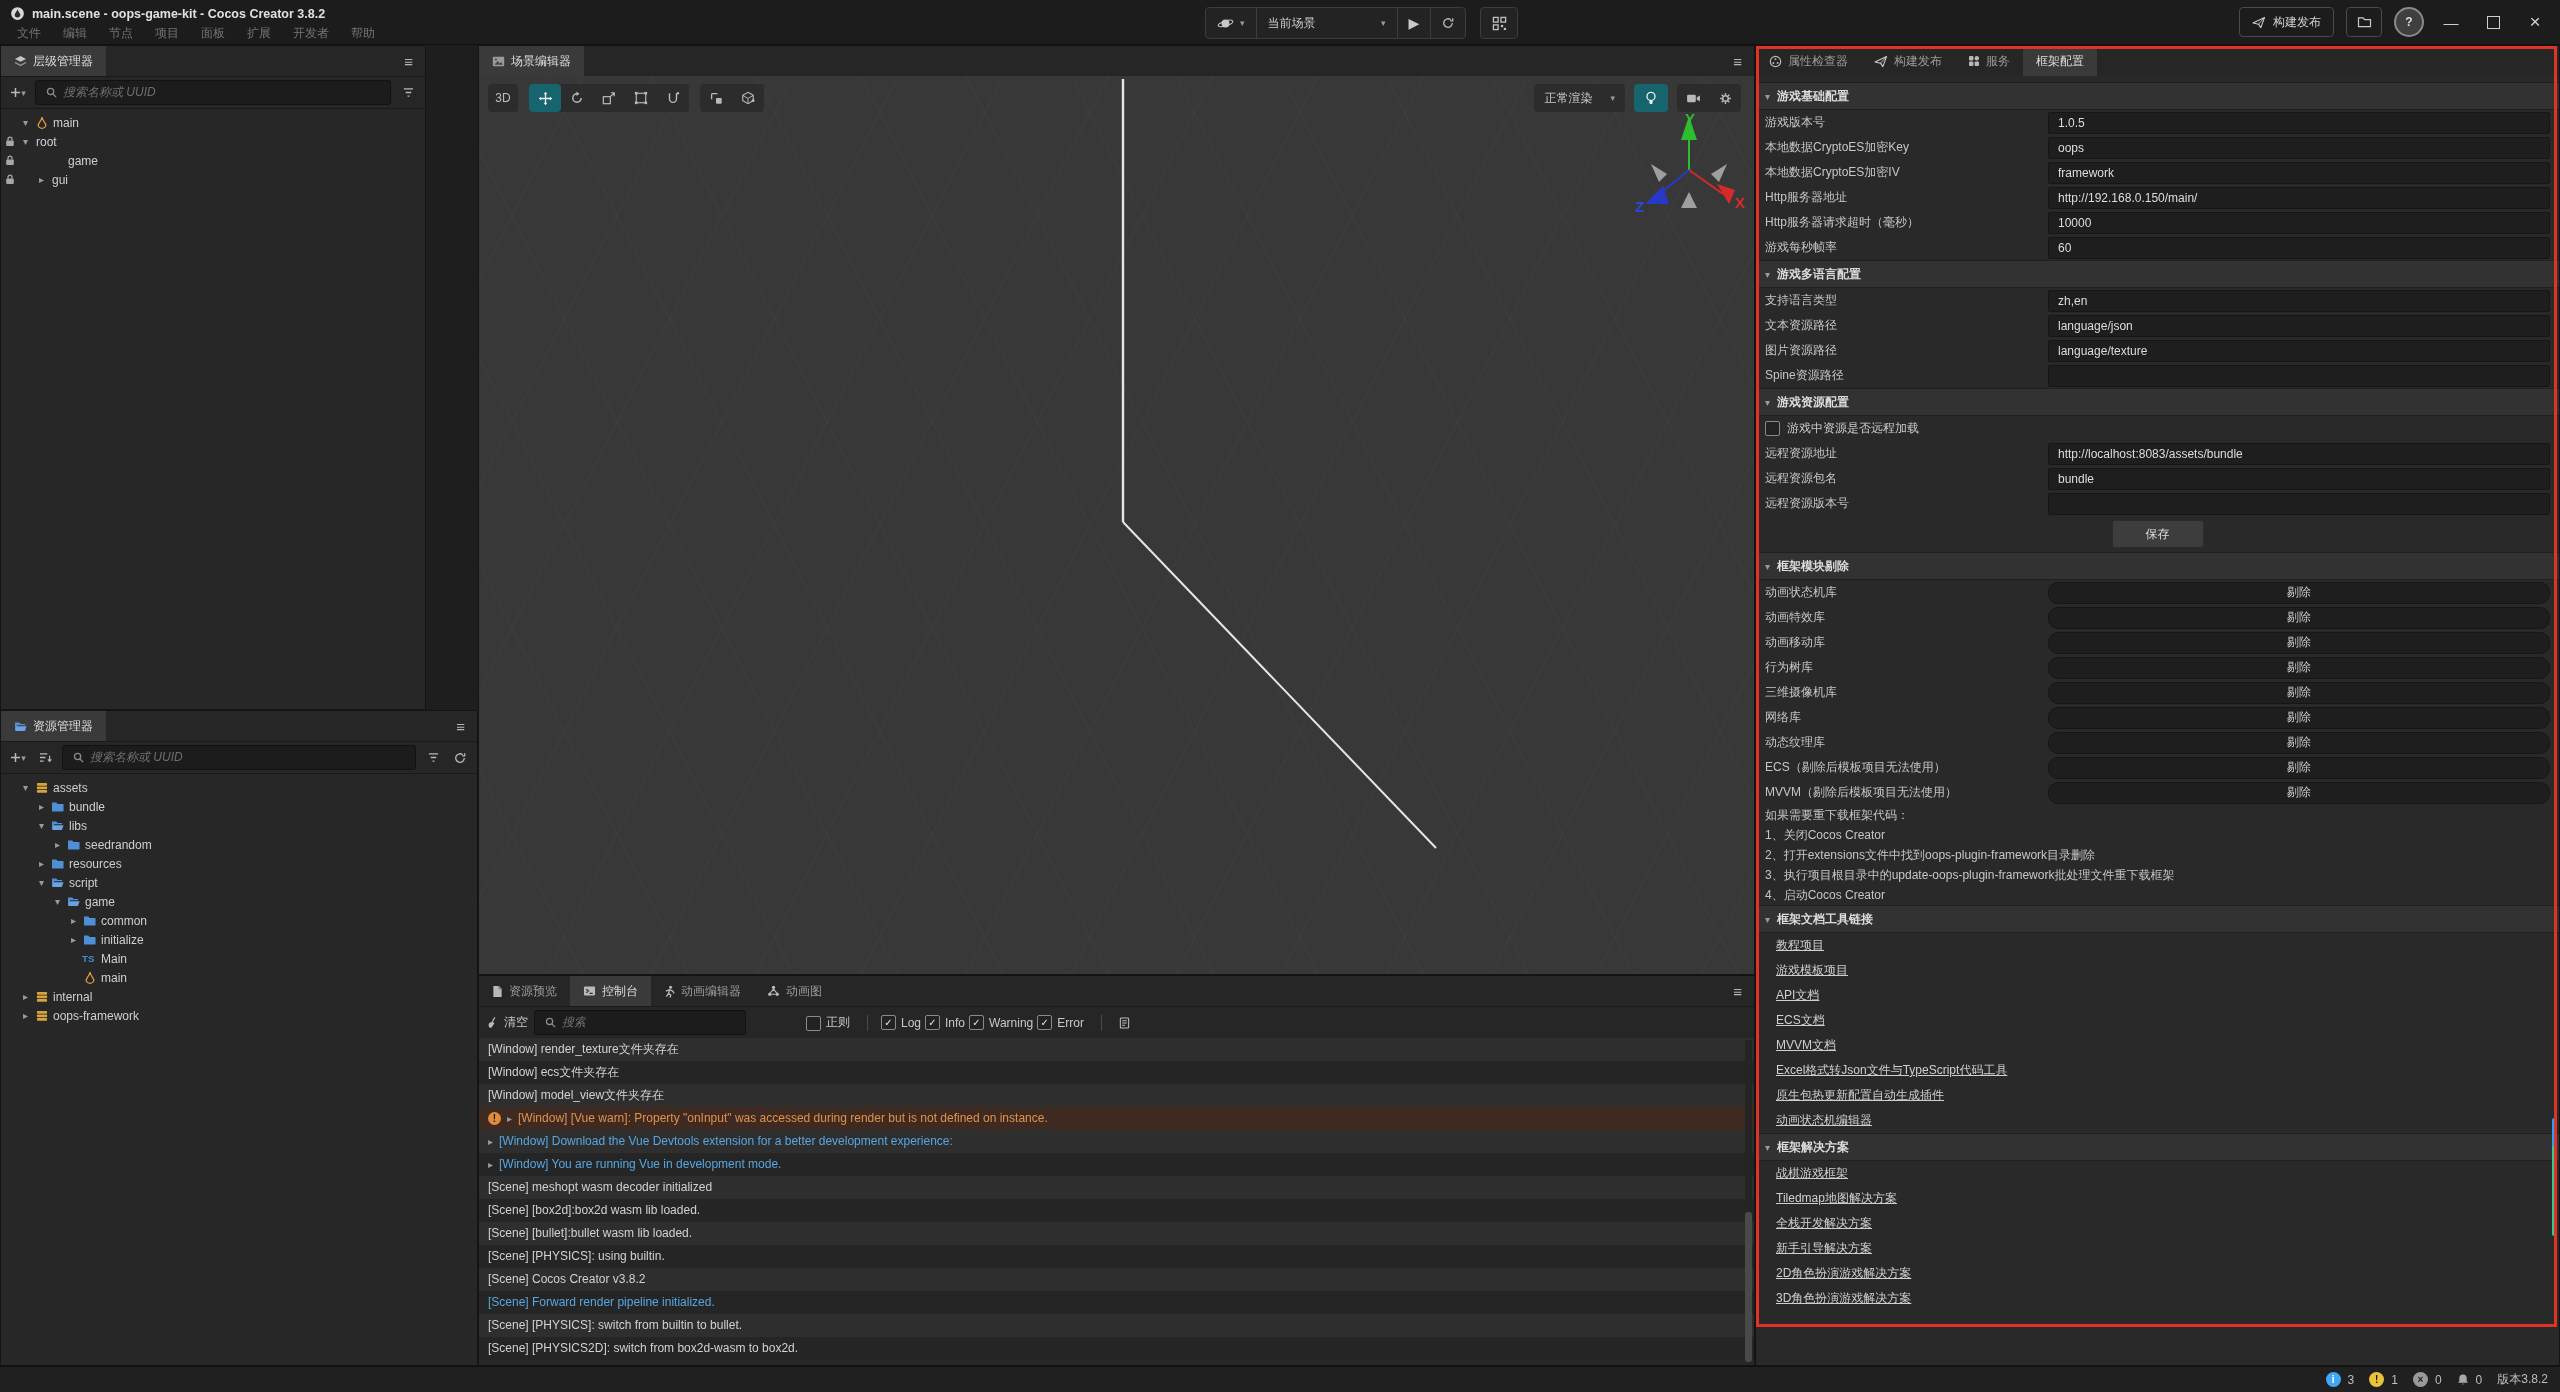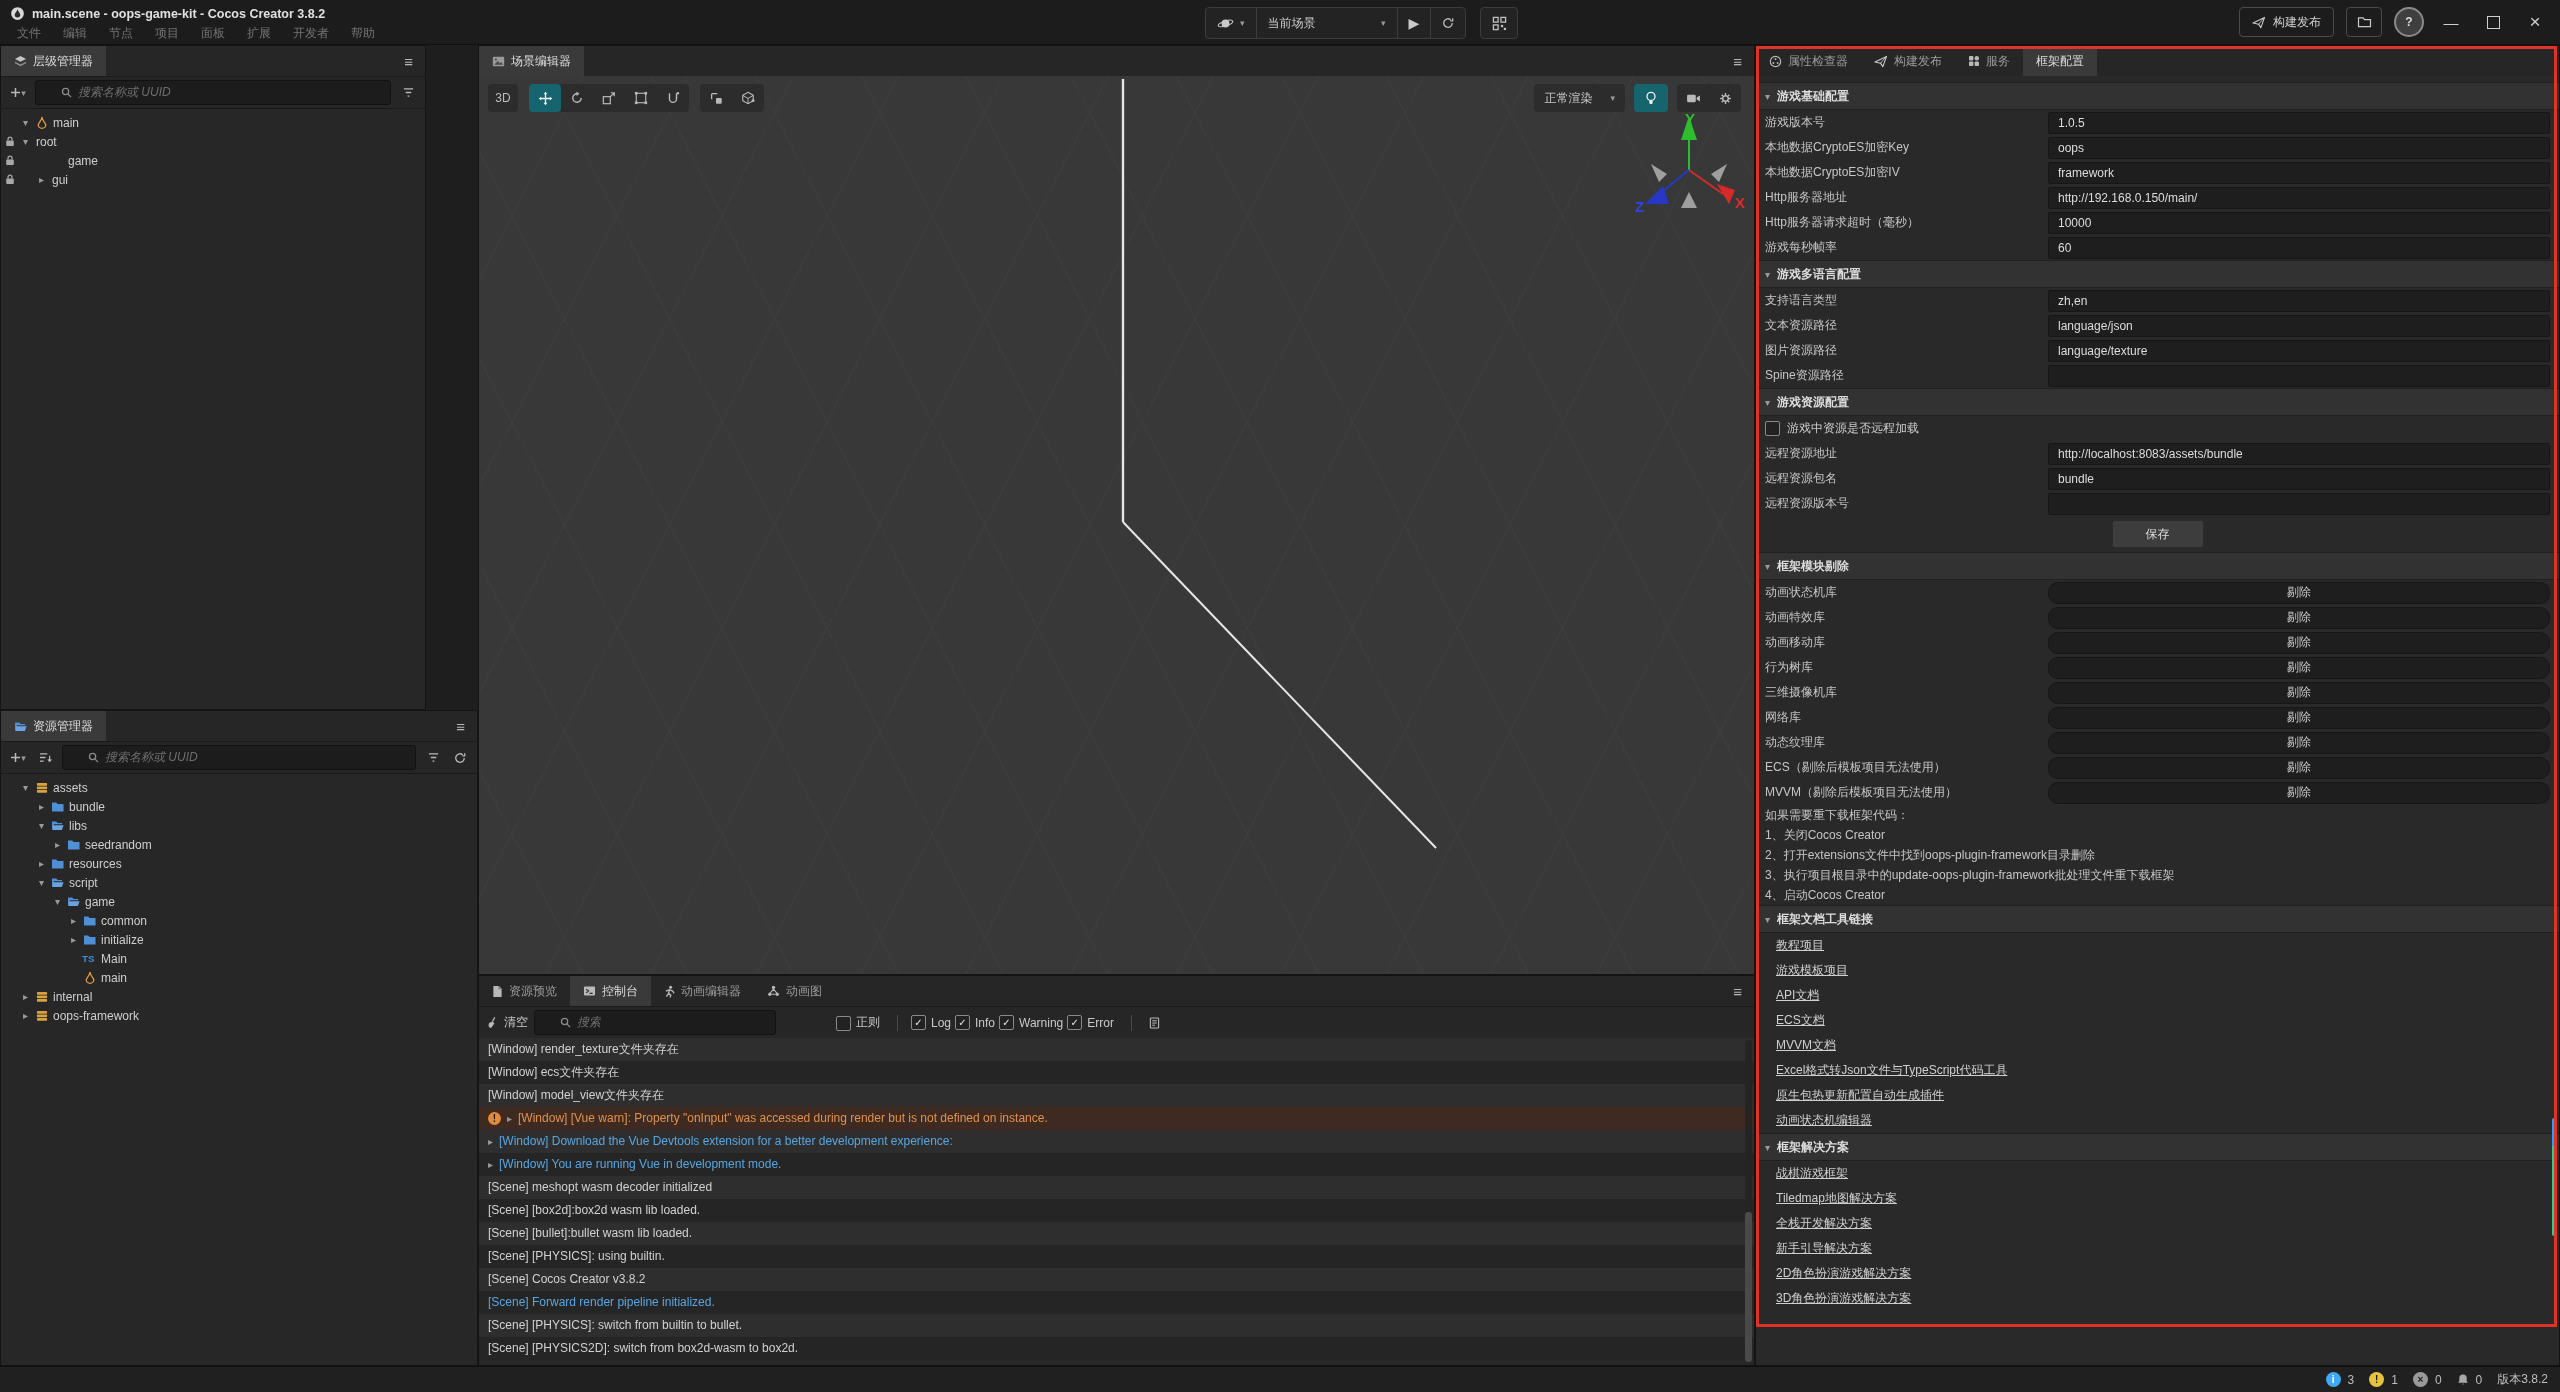--- a/index.html
+++ b/index.html
@@ -30,21 +30,21 @@
   .win-btn{width:30px;height:28px;display:flex;align-items:center;justify-content:center;color:#cfcfcf;font-size:15px;}
   .win-box{width:11px;height:11px;border:1.6px solid #cfcfcf;}
   
   .panel{background:#272727;border:1px solid #141414;}
   .tabbar{height:30px;background:#262626;border-bottom:1px solid #1a1a1a;display:flex;align-items:stretch;}
   .tab{display:flex;align-items:center;gap:6px;padding:0 13px;color:#9b9b9b;}
   .tab.active{background:#3a3a3a;color:#dedede;}
   .hamburger{margin-left:auto;padding:0 12px;display:flex;align-items:center;color:#b5b5b5;font-size:15px;}
   .ptoolbar{height:31px;background:#262626;border-bottom:1px solid #1a1a1a;display:flex;align-items:center;padding:0 7px;gap:7px;}
   .tool-ico{width:20px;display:flex;justify-content:center;align-items:center;color:#b9b9b9;}
-  .searchbox{flex:1;height:23px;background:#1c1c1c;border:1px solid #121212;border-radius:3px;display:flex;align-items:center;gap:6px;padding:0 25px;min-width:0;}
+  .searchbox{flex:1;height:23px;background:#1c1c1c;border:1px solid #121212;border-radius:3px;display:flex;align-items:center;gap:6px;padding:0 10px;min-width:0;}
   .placeholder{font-style:italic;color:#6e6e6e;white-space:nowrap;overflow:hidden;}
   
   .tree{padding-top:4px;overflow:hidden;}
   .trow{height:19px;display:flex;align-items:center;color:#cfcfcf;}
   .gutter{width:17px;flex:none;display:flex;justify-content:center;}
   .chev{width:15px;flex:none;text-align:center;color:#9a9a9a;font-size:10px;}
   .ticon{width:17px;flex:none;display:flex;justify-content:center;}
   .tlabel{padding-left:3px;white-space:nowrap;}
   
   #scene-view{position:absolute;left:0;top:30px;right:0;bottom:0;background:

